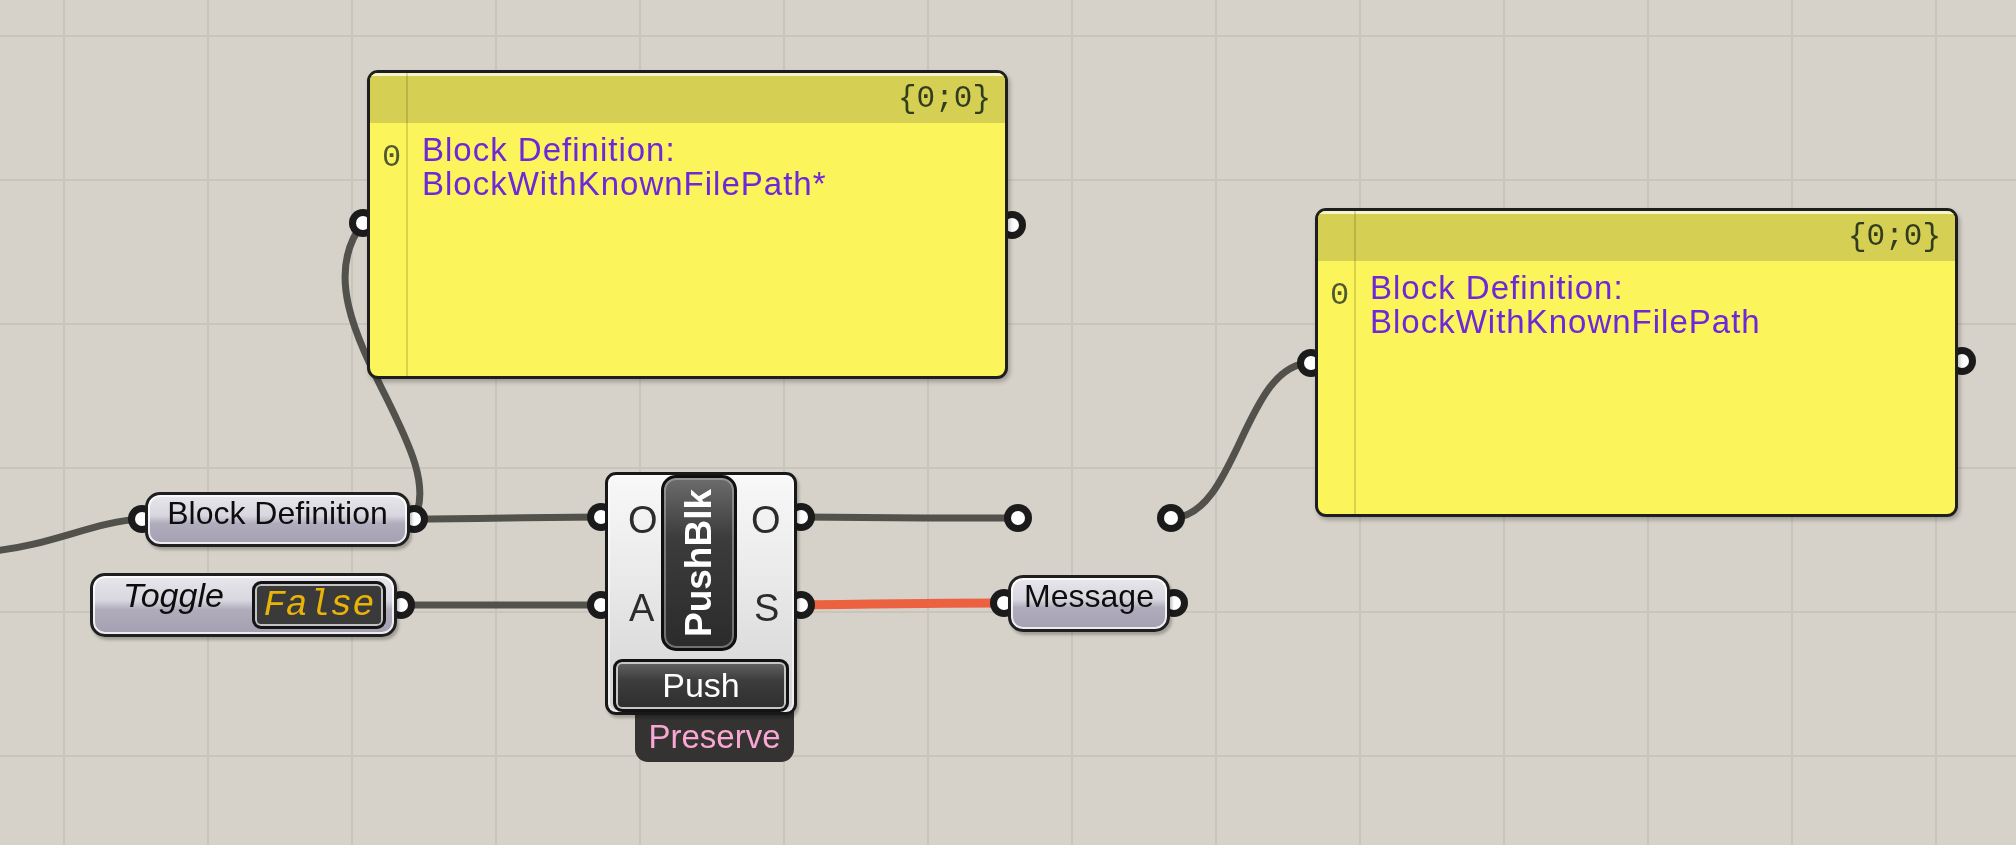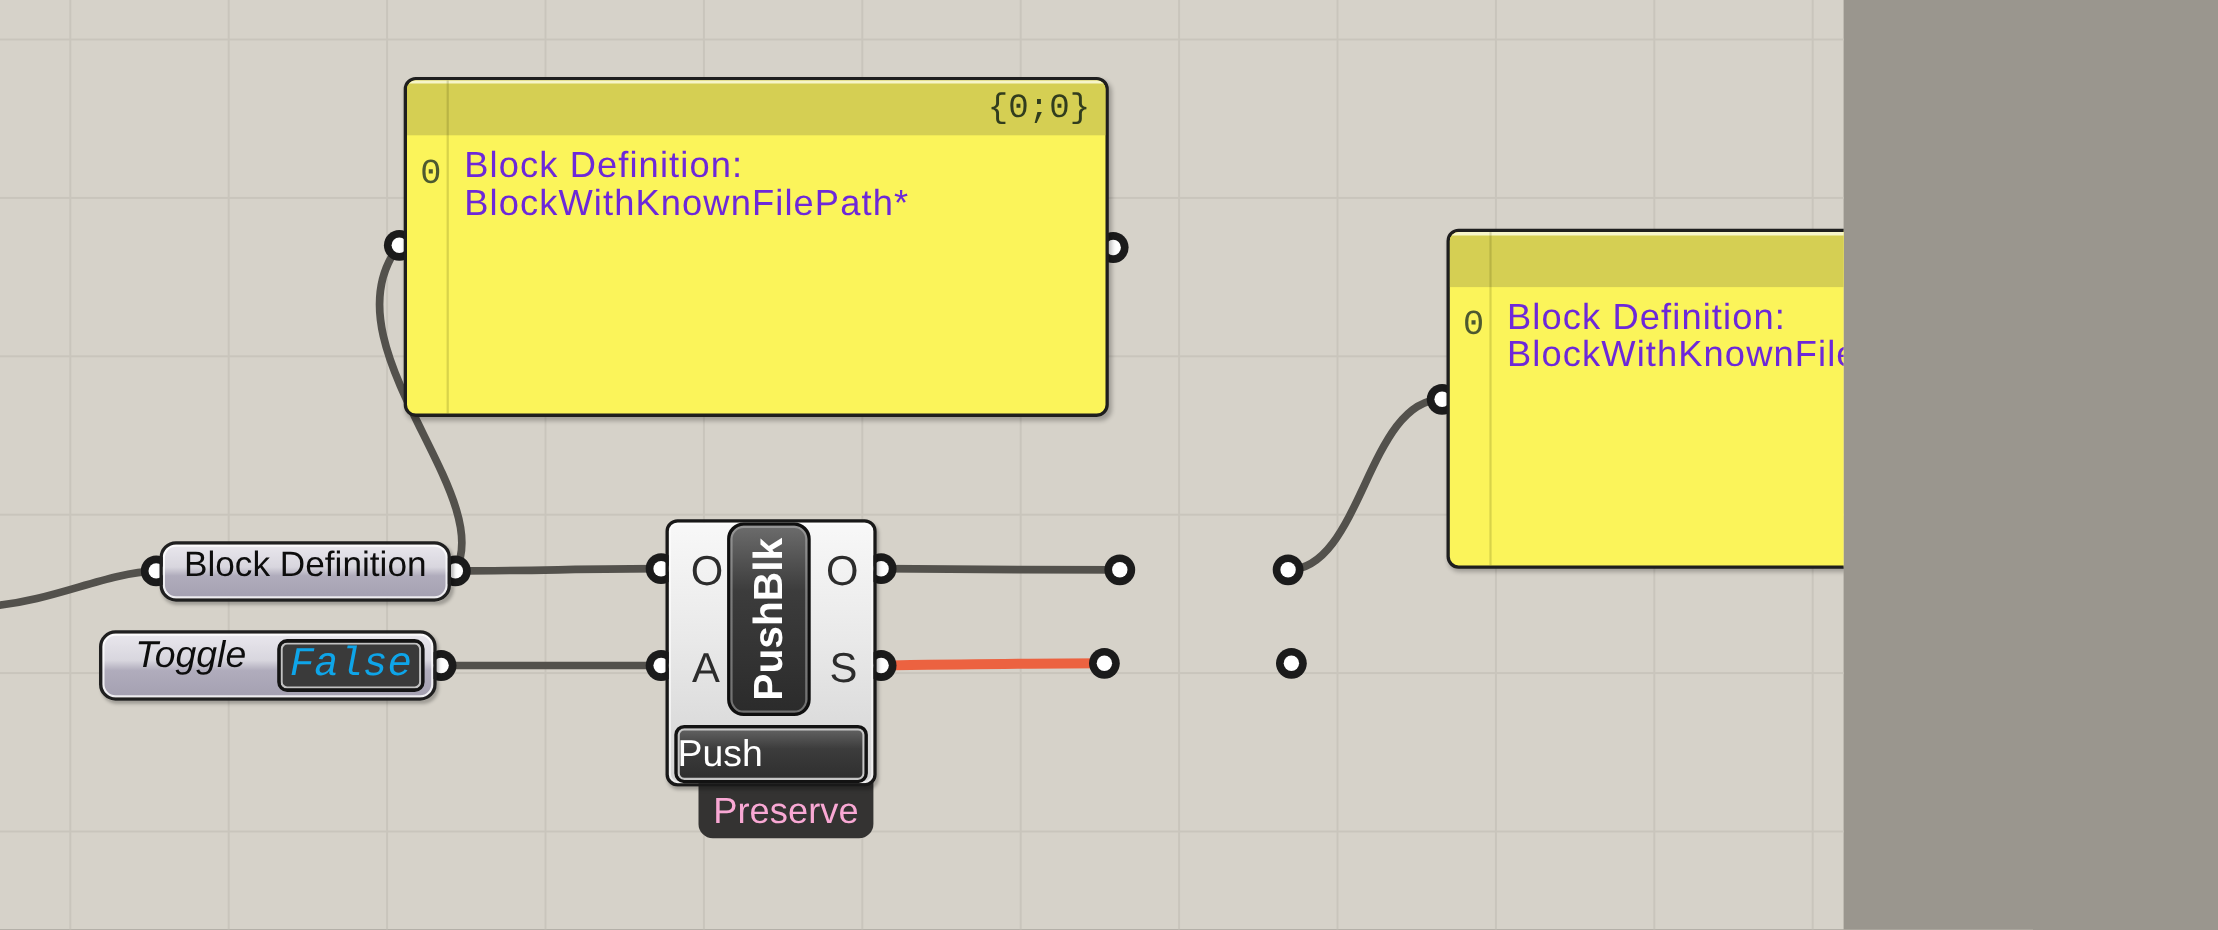--- a/index.html
+++ b/index.html
@@ -1,18 +1,18 @@
 <!DOCTYPE html>
 <html><head>
 <meta charset="utf-8">
 <style>
   html,body{margin:0;padding:0;background:#9a968e;}
   #canvas{
     position:relative;
-    width:1676px;height:845px;
+    width:2016px;height:845px;
     overflow:hidden;
     background-color:#d6d2c9;
     background-image:
       linear-gradient(to right, #c9c5bc 2px, transparent 2px),
       linear-gradient(to bottom, #c9c5bc 2px, transparent 2px);
     background-size:144px 144px;
     background-position:63px 35px;
     font-family:"Liberation Sans", sans-serif;
   }
   #wire-layer{position:absolute;left:0;top:0;z-index:1;}
@@ -56,21 +56,21 @@
     border:3px solid #1f1f1f;border-radius:15px;
     box-shadow:inset 0 0 0 2px rgba(255,255,255,0.8),2px 3px 3px rgba(0,0,0,0.25);
     display:flex;align-items:flex-start;justify-content:center;
     font-size:32px;color:#0d0d0d;
   }
   .toggle-val{
     position:absolute;right:8px;top:5px;bottom:5px;width:134px;
     background:#3a3a3a;border:3px solid #141414;border-radius:9px;
     box-shadow:inset 0 0 0 2px #c2c2c2;
     display:flex;align-items:center;justify-content:center;
-    font-family:"Liberation Mono", monospace;font-size:37px;color:#0ea5e9;
+    font-family:"Liberation Mono", monospace;font-size:37px;color:#eab308;
     box-sizing:border-box;
   }
 
   
   .gh-comp{
     background:linear-gradient(180deg,#f8f8f8 0%,#e9e9e9 45%,#d3d3d3 100%);
     border:3px solid #181818;border-radius:11px;
     box-shadow:inset 0 0 0 2px rgba(255,255,255,0.6),2px 3px 3px rgba(0,0,0,0.25);
   }
   .port-label{position:absolute;font-size:38px;color:#2c2c2c;}
@@ -84,21 +84,21 @@
   }
   .name-capsule span{
     writing-mode:vertical-rl;transform:rotate(180deg);
     font-size:37px;font-weight:700;color:#ffffff;letter-spacing:0px;
   }
   .push-btn{
     position:absolute;left:5px;top:184px;width:176px;height:53px;
     background:linear-gradient(180deg,#646464 0%,#3c3c3c 40%,#2e2e2e 100%);
     border:3px solid #121212;border-radius:9px;
     box-shadow:inset 0 0 0 2px #c6c6c6;
-    display:flex;align-items:center;justify-content:flex-start;
+    display:flex;align-items:center;justify-content:center;
     font-size:34px;color:#ffffff;box-sizing:border-box;
   }
   .mode-tag{
     background:#343332;border-radius:0 0 13px 13px;
     display:flex;align-items:flex-end;justify-content:center;
     font-size:33px;color:#f9a8d4;padding-bottom:6px;
     box-sizing:border-box;z-index:1;margin-left:12px;
   }
 </style>
 </head>
@@ -216,14 +216,17 @@
     <div class="port-label" style="left:146px;top:112px;">S</div>
     <div class="name-capsule">
       <span>PushBlk</span>
     </div>
     <div class="push-btn">
       <span>Push</span>
     </div>
   </div>
 
 
+  <div class="comp capsule" style="left:1008px;top:575px;width:162px;height:57px;">
+    <span>Message</span>
+  </div>
 
 </div>
 
 </body></html>

